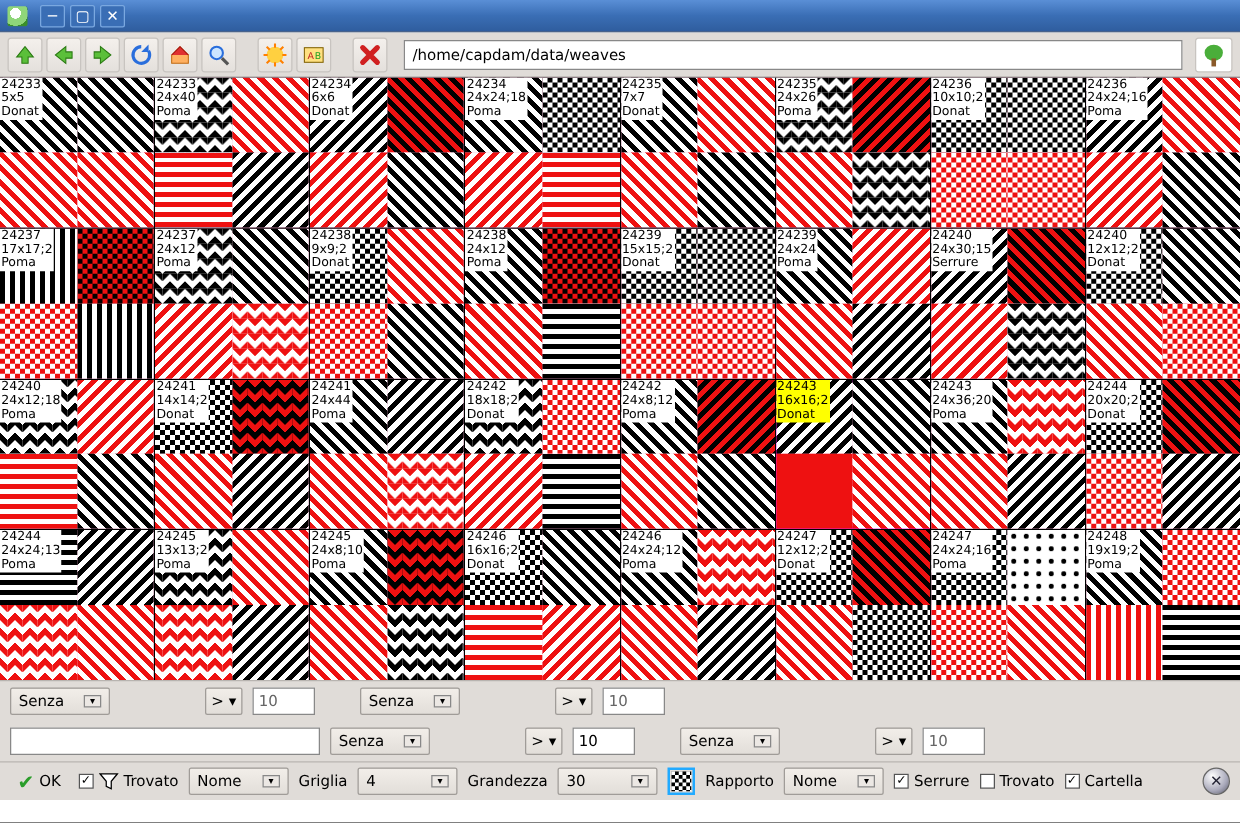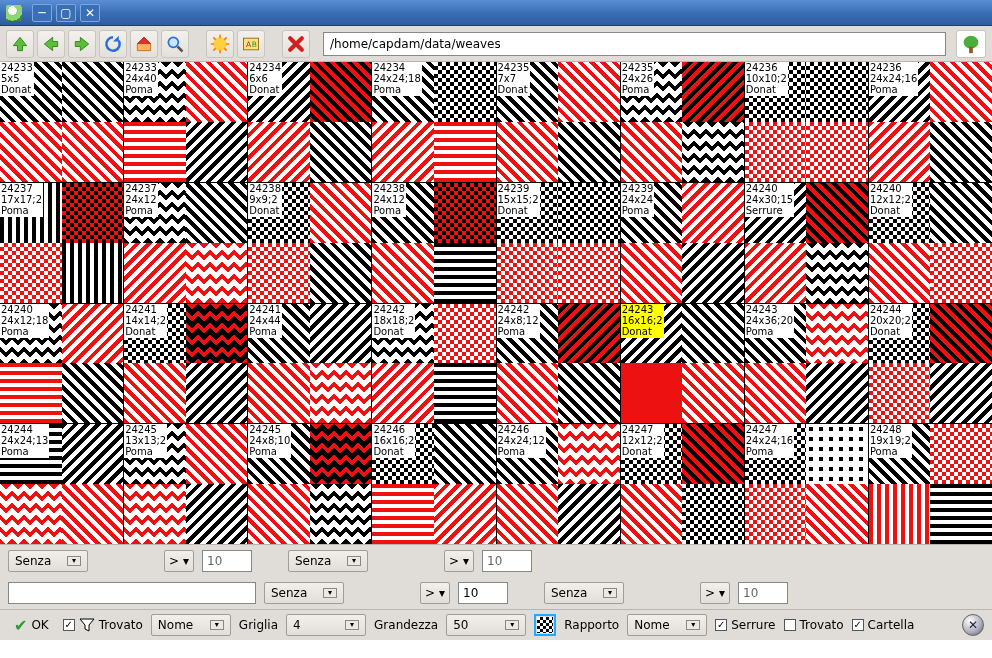--- a/index.html
+++ b/index.html
@@ -678,21 +678,21 @@
         <span class="val">Nome</span>
         <span class="dd">▾</span>
       </div>
     <span class="lbltxt">Griglia</span>
     <div class="combo" style="min-width:46px">
         <span class="val">4</span>
         <span class="dd">▾</span>
       </div>
     <span class="lbltxt">Grandezza</span>
     <div class="combo" style="min-width:50px">
-        <span class="val">50</span>
+        <span class="val">30</span>
         <span class="dd">▾</span>
       </div>
     <div class="centericon">
         <div class="ci"></div>
       </div>
     <span class="lbltxt">Rapporto</span>
     <div class="combo">
         <span class="val">Nome</span>
         <span class="dd">▾</span>
       </div>

